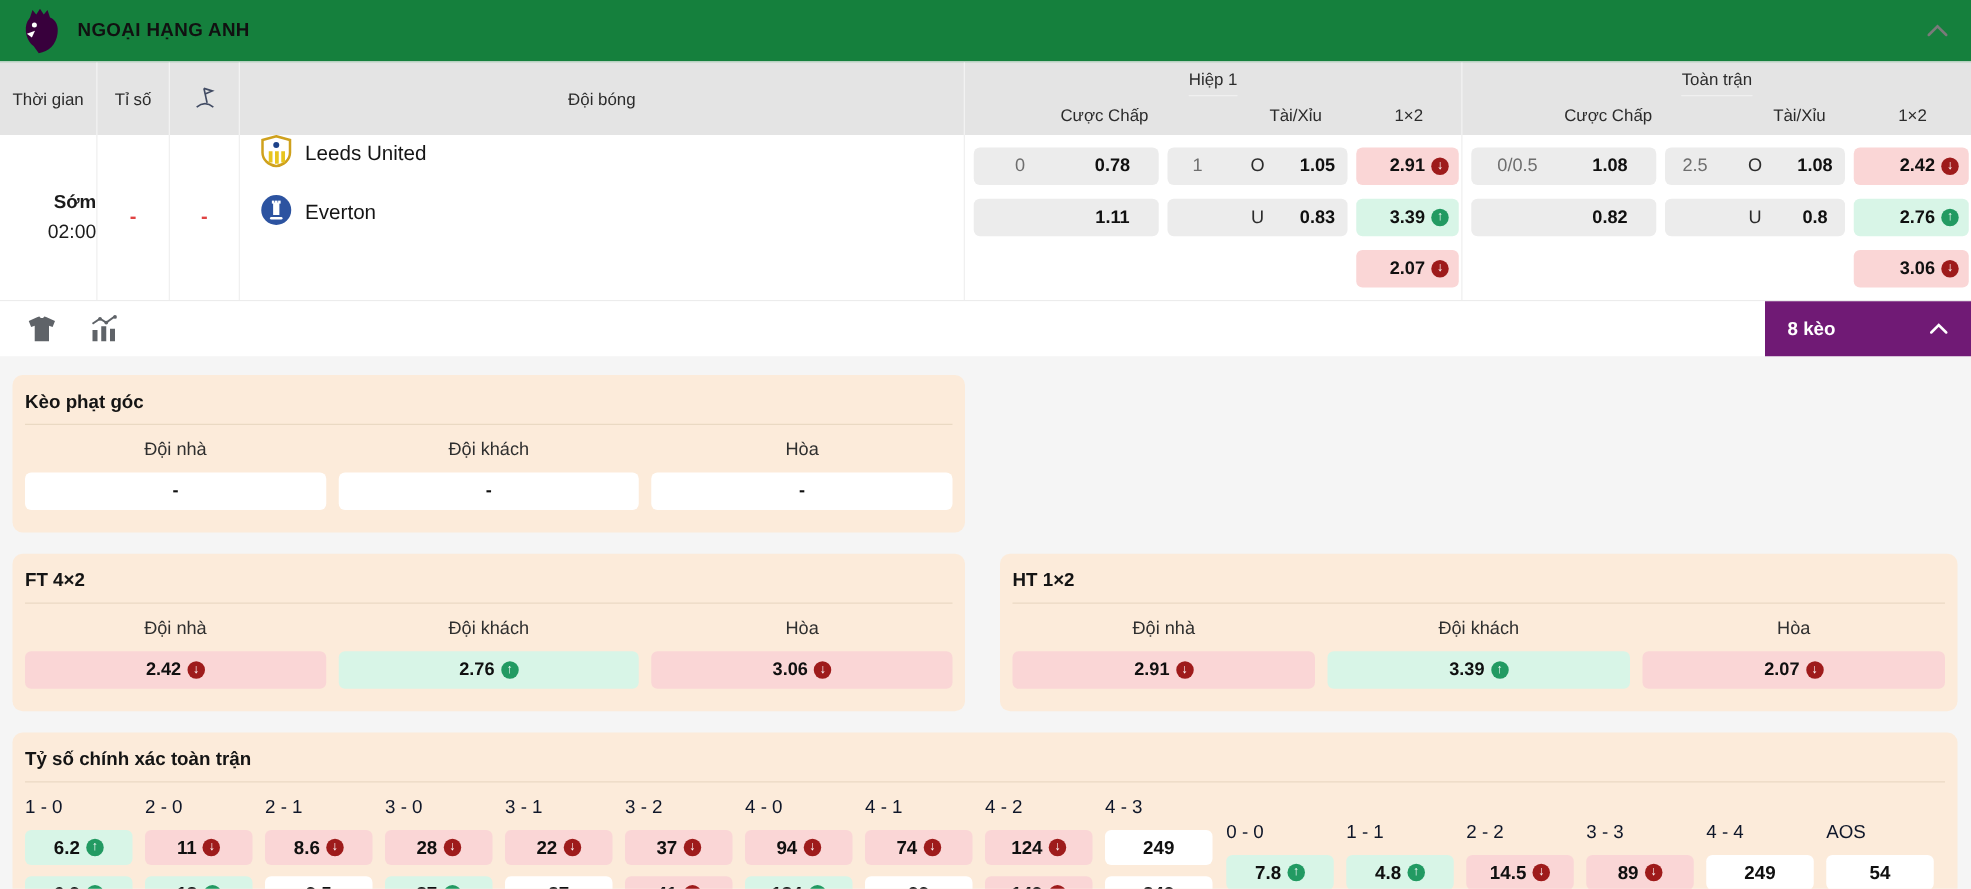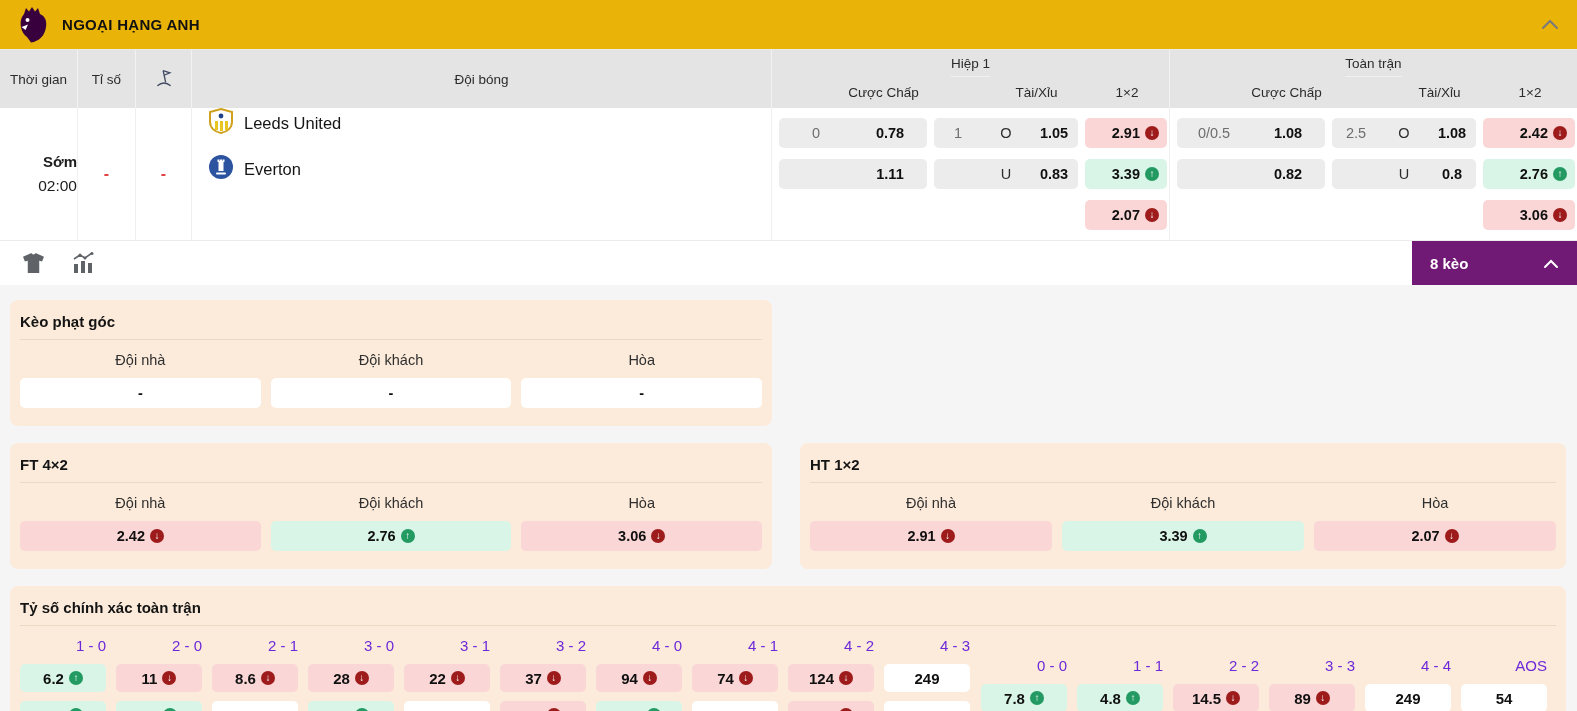--- a/index.html
+++ b/index.html
@@ -1,20 +1,20 @@
 <!DOCTYPE html>
 <html><head>
 <meta charset="utf-8">
 <style>
   * { box-sizing: border-box; margin: 0; padding: 0; }
   html,body { width:1577px; height:711px; overflow:hidden; }
   body { background:#f5f5f5; font-family:"Liberation Sans", sans-serif; color:#1b1b1b; }
 
   
-  .league-header { height:50px; background:#eab308; display:flex; align-items:center;
+  .league-header { height:50px; background:#15803d; display:flex; align-items:center;
     padding:0 18px 0 12px; border-bottom:1px solid #ececec; }
   .league-logo { width:40px; height:42px; display:flex; align-items:center; justify-content:center; }
   .league-title { font-size:15px; font-weight:700; letter-spacing:.3px; margin-left:10px; color:#111; }
   .hdr-chevron { margin-left:auto; display:flex; align-items:center; cursor:pointer; }
 
   
   .thead { display:flex; background:#e4e4e4; height:58px; font-size:13.5px; color:#2b2b2b; }
   .th { display:flex; align-items:center; justify-content:center; border-right:1px solid #f2f2f2; }
   .th-time { width:78px; } .th-score { width:58px; } .th-flag { width:56px; }
   .th-team { width:580px; }
@@ -77,21 +77,21 @@
   .panel.grow { flex:1; }
   .cols3 { display:flex; gap:10px; margin-top:12px; }
   .col3 { flex:1; display:flex; flex-direction:column; }
   .col3-h { text-align:center; font-size:14.5px; color:#2f2f2f; margin-bottom:10px; }
   .col3 .pill { height:30px; }
 
   .sc-row { display:flex; align-items:flex-start; margin-top:11px; }
   .sc-left, .sc-right { display:flex; gap:10px; }
   .sc-right { margin-left:11px; margin-top:20px; }
   .sc-col { width:86px; display:flex; flex-direction:column; gap:9px; }
-  .sc-label { text-align:right; font-size:15px; color:#6d28d9; height:18px; }
+  .sc-label { text-align:left; font-size:15px; color:#0f172a; height:18px; }
   .sc-col .pill { height:28px; font-size:15px; }
 </style>
 </head>
 <body>
 
 <div class="league-header">
   <span class="league-logo">
     <svg width="34" height="38" viewBox="0 0 34 38">
       <path fill="#38003c" d="M9 8 L11 2 L14 5.5 L17 1 L20 5.5 L23 2 L25 8 C30 10 32 15 31 21 C30 29.5 24 35.5 16 36.5 L12 31 C6 27 4 17 7 11 Z"></path>
       <circle cx="12.5" cy="14" r="2" fill="#fff"></circle>

